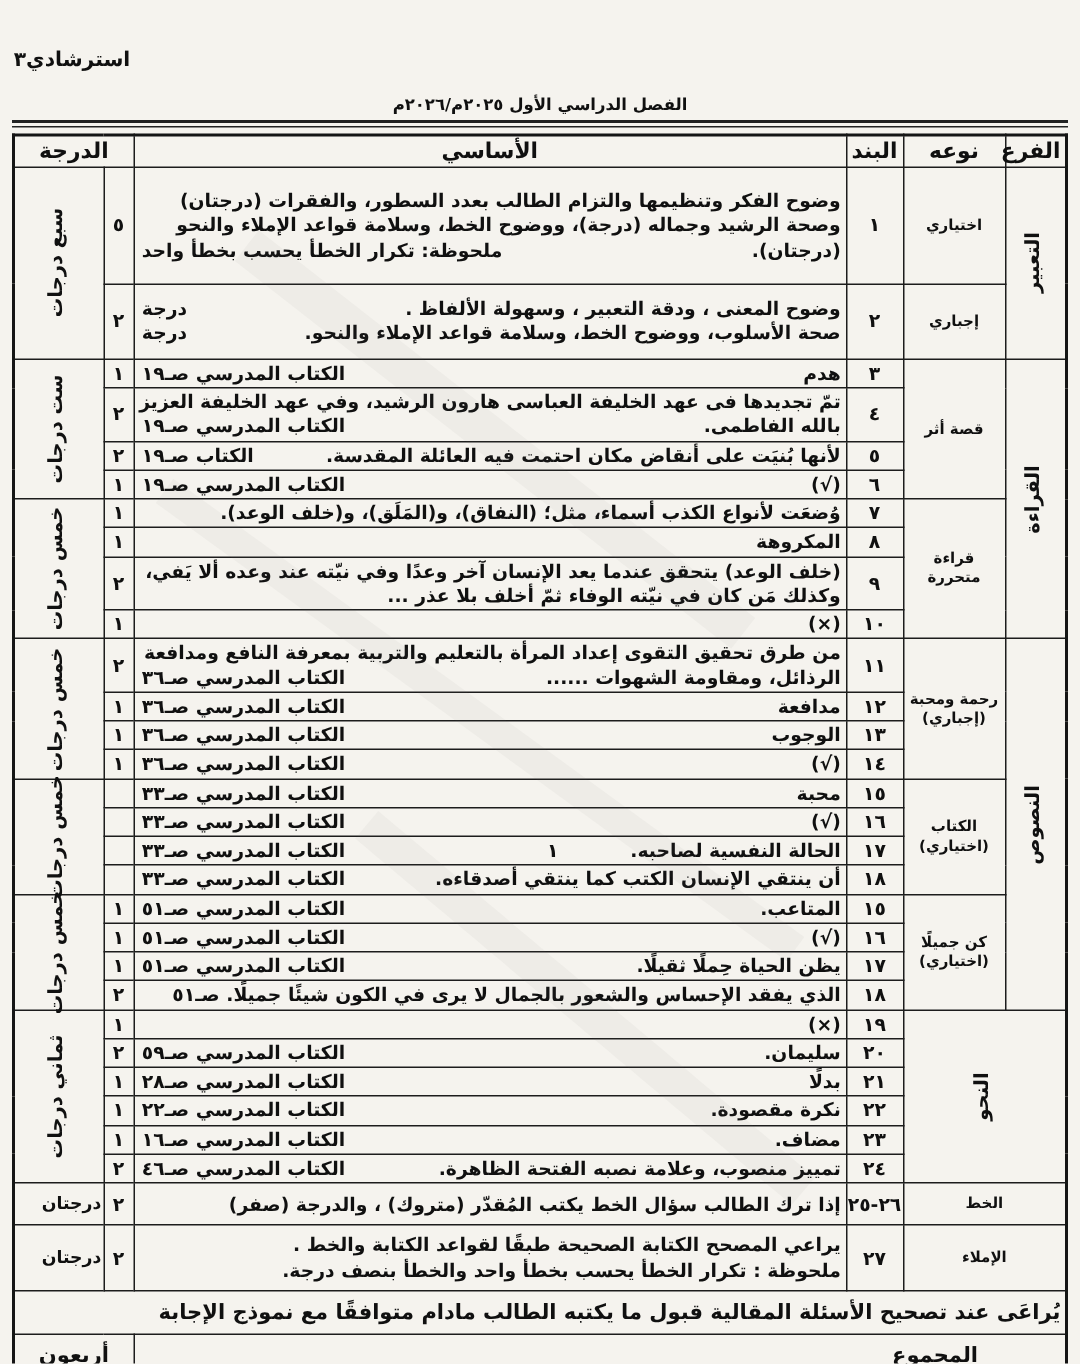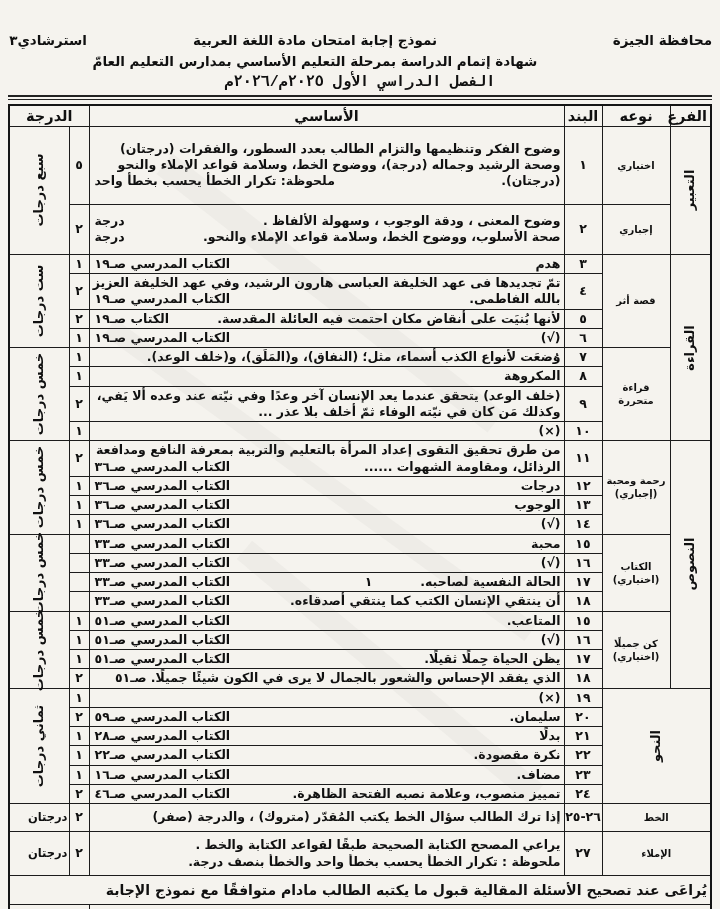--- a/index.html
+++ b/index.html
@@ -8,21 +8,21 @@
     background:#f5f3ee;
     font-family:"DejaVu Sans",sans-serif;
     font-weight:bold;color:#101010;direction:rtl;
   }
   .page{padding:4px 8px 0 8px;position:relative;z-index:1;}
   
   .hdr{display:flex;align-items:flex-start;margin-top:26px;font-size:13.5px;line-height:1.55;}
   .hdr .right{width:170px;text-align:right;white-space:nowrap;}
   .hdr .center{flex:1;text-align:center;}
   .hdr .left{width:80px;text-align:center;white-space:nowrap;}
-  .termline{text-align:center;font-size:15px;margin-top:0px;font-family:Liberation Mono, monospace;}
+  .termline{text-align:center;font-size:11px;margin-top:12px;}
   .rule{height:2px;border-top:2.5px solid #222;border-bottom:1.5px solid #222;margin:4px 0 4px 0;}
   
   table{border-collapse:collapse;width:704px;table-layout:fixed;background:transparent;border:2.5px solid #151515;}
   col.c-branch{width:41px}col.c-type{width:68px}col.c-item{width:38px}
   col.c-ans{width:auto}col.c-sc{width:20px}col.c-grp{width:60px}
   th,td{border:1.5px solid #1c1c1c;padding:1px 3px;vertical-align:middle;}
   th{font-size:14.5px;padding:2px 3px;text-align:center;margin-top:24px;}
   td{font-size:12.5px;line-height:1.3;}
   td.item,td.sc{text-align:center;padding:1px 0;}
   td.ans{text-align:right;}
@@ -43,25 +43,22 @@
   .s1{width:420px;height:26px;transform:rotate(38deg);left:120px;top:280px;}
   .s2{width:520px;height:20px;transform:rotate(36deg);left:60px;top:470px;}
   .s3{width:380px;height:24px;transform:rotate(40deg);left:200px;top:660px;}
 </style>
 </head>
 <body>
 
 <div class="page">
   <div class="hdr">
     <div class="right">
-      <div>محافظة الجيزة</div>
     </div>
     <div class="center">
-      <div>نموذج إجابة امتحان مادة اللغة العربية</div>
-      <div>شهادة إتمام الدراسة بمرحلة التعليم الأساسي بمدارس التعليم العامّ</div>
     </div>
     <div class="left">استرشادي٣</div>
   </div>
   <div class="termline">الفصل الدراسي الأول ٢٠٢٥م/٢٠٢٦م</div>
   <div class="rule"></div>
 
   <table>
     <colgroup>
       <col class="c-branch">
         <col class="c-type">
@@ -89,21 +86,21 @@
       <td class="ans"><span>وضوح الفكر وتنظيمها والتزام الطالب بعدد السطور، والفقرات (درجتان) وصحة الرشيد وجماله (درجة)،  ووضوح الخط، وسلامة قواعد الإملاء والنحو (درجتان).</span><span class="ref">ملحوظة: تكرار الخطأ يحسب بخطأ واحد</span></td>
       <td class="sc">٥</td>
       <td class="vert" rowspan="2">
             <span>سبع درجات</span>
           </td>
     </tr>
     <tr class="r2">
       <td class="hcell">إجباري</td>
       <td class="item">٢</td>
       <td class="ans">
-        <div class="line"><span>وضوح المعنى ، ودقة الوجوب ، وسهولة الألفاظ .</span><span class="ref">درجة</span></div>
+        <div class="line"><span>وضوح المعنى ، ودقة التعبير ، وسهولة الألفاظ .</span><span class="ref">درجة</span></div>
         <div class="line"><span>صحة الأسلوب، ووضوح الخط، وسلامة قواعد الإملاء والنحو.</span><span class="ref">درجة</span></div>
       </td>
       <td class="sc">٢</td>
     </tr>
 
     <tr>
       <td class="vert" rowspan="8">
             <span>القراءة</span>
           </td>
       <td class="hcell" rowspan="4">قصة أثر</td>
@@ -162,21 +159,21 @@
       <td class="hcell" rowspan="4">رحمة ومحبة (إجباري)</td>
       <td class="item">١١</td>
       <td class="ans"><span>من طرق تحقيق التقوى إعداد المرأة بالتعليم والتربية بمعرفة النافع ومدافعة الرذائل، ومقاومة الشهوات ......</span><span class="ref">الكتاب المدرسي صـ٣٦</span></td>
       <td class="sc">٢</td>
       <td class="vert" rowspan="4">
             <span>خمس درجات</span>
           </td>
     </tr>
     <tr>
       <td class="item">١٢</td>
-      <td class="ans"><span>درجات</span><span class="ref">الكتاب المدرسي صـ٣٦</span></td>
+      <td class="ans"><span>مدافعة</span><span class="ref">الكتاب المدرسي صـ٣٦</span></td>
       <td class="sc">١</td>
     </tr>
     <tr>
       <td class="item">١٣</td>
       <td class="ans"><span>الوجوب</span><span class="ref">الكتاب المدرسي صـ٣٦</span></td>
       <td class="sc">١</td>
     </tr>
     <tr>
       <td class="item">١٤</td>
       <td class="ans"><span>(√)</span><span class="ref">الكتاب المدرسي صـ٣٦</span></td>

